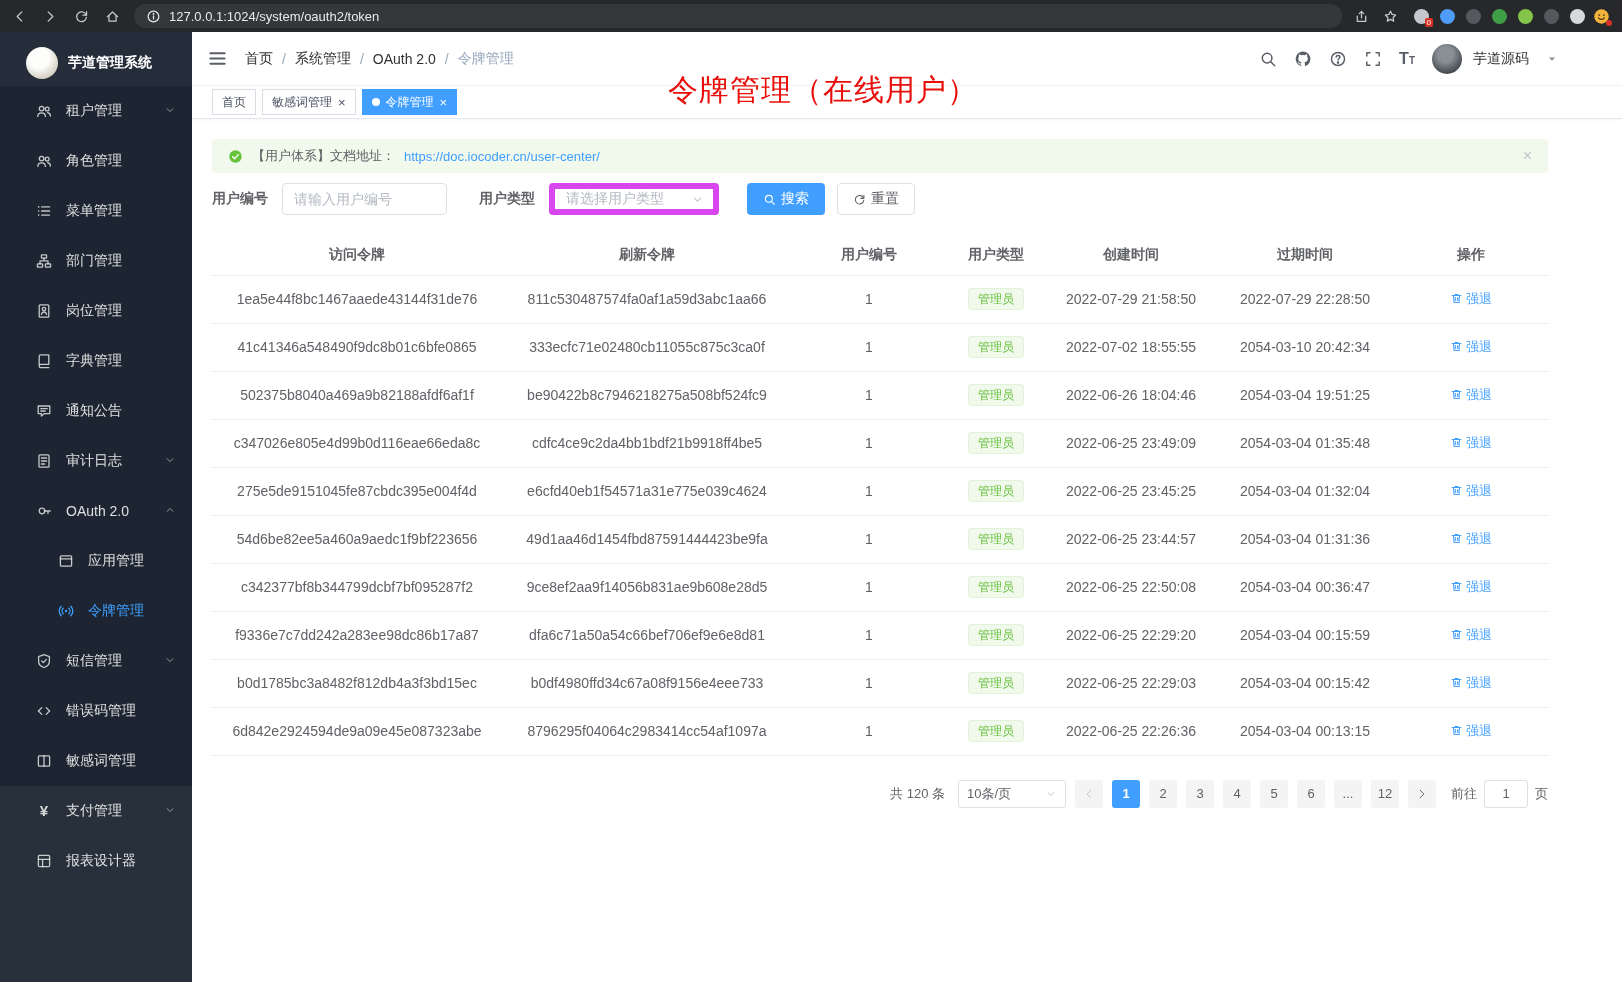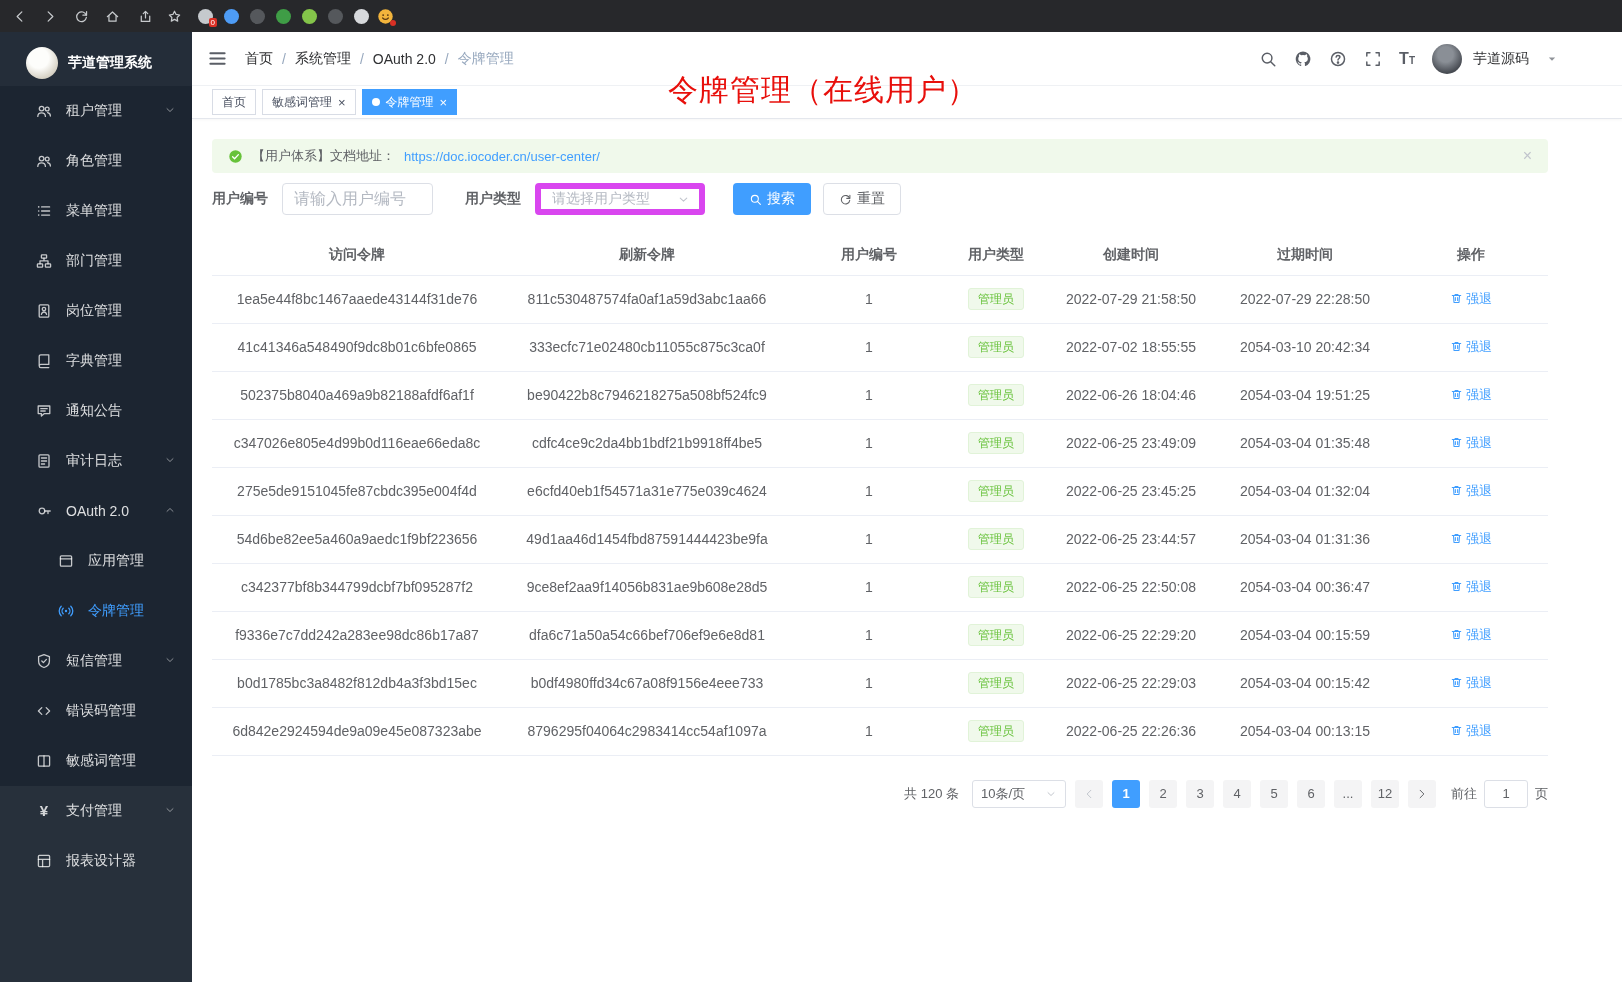--- a/index.html
+++ b/index.html
@@ -74,41 +74,41 @@
 
   
   .content{flex:1;padding:20px 74px 0 20px;min-height:0;}
   .alert{height:34px;background:#f0f9eb;border-radius:4px;display:flex;align-items:center;gap:9px;padding:0 16px;font-size:13px;color:#606266;}
   .alert .ic svg{width:15px;height:15px;}
   .alert-link{color:#409eff;text-decoration:none;cursor:pointer;}
   .alert-close{margin-left:auto;color:#c0c4cc;font-size:16px;cursor:pointer;line-height:1;}
 
   .filter{display:flex;align-items:center;margin-top:10px;}
   .f-label{font-weight:bold;color:#606266;margin-right:14px;white-space:nowrap;}
-  .f-input{width:151px;height:32px;border:1px solid #dcdfe6;border-radius:4px;padding:0 11px;font-size:16px;color:#606266;outline:none;margin-right:32px;font-family:inherit;}
+  .f-input{width:165px;height:32px;border:1px solid #dcdfe6;border-radius:4px;padding:0 11px;font-size:14px;color:#606266;outline:none;margin-right:32px;font-family:inherit;}
   .f-input::placeholder{color:#b4b9c2;}
   .f-select{width:170px;height:32px;border:6px solid #d946ef;border-radius:4px;padding:0 9px 0 11px;display:flex;align-items:center;justify-content:space-between;color:#b4b9c2;margin-right:28px;cursor:pointer;}
   .f-select .caret svg{width:13px;height:13px;color:#c0c4cc;}
   .btn{height:32px;border-radius:4px;display:inline-flex;align-items:center;gap:5px;padding:0 15px;font-size:14px;cursor:pointer;border:1px solid transparent;}
   .btn .ic svg{width:13px;height:13px;}
   .btn-primary{background:#409eff;color:#fff;margin-right:12px;}
   .btn-plain{background:#fff;border-color:#dcdfe6;color:#606266;}
 
   
   table{width:100%;border-collapse:collapse;table-layout:fixed;margin-top:20px;font-size:14px;}
   thead th{height:40px;font-weight:bold;color:#606266;text-align:center;border-bottom:1px solid #ebeef5;white-space:nowrap;}
   tbody td{height:48px;color:#606266;text-align:center;border-bottom:1px solid #ebeef5;white-space:nowrap;overflow:hidden;}
   .tag-admin{display:inline-block;padding:3px 9px;font-size:12px;line-height:1.2;color:#67c23a;background:#f0f9eb;border:1px solid #e1f3d8;border-radius:3px;}
   .act-link{color:#409eff;font-size:13px;display:inline-flex;align-items:center;gap:3px;cursor:pointer;}
   .act-link .ic svg{width:13px;height:13px;}
 
   
   .pager{display:flex;align-items:center;justify-content:flex-end;gap:9px;margin-top:24px;font-size:13px;color:#606266;}
   .p-total{margin-right:4px;}
-  .p-size{width:94px;height:28px;border:1px solid #dcdfe6;border-radius:3px;display:flex;align-items:center;justify-content:space-between;padding:0 8px;cursor:pointer;}
+  .p-size{width:108px;height:28px;border:1px solid #dcdfe6;border-radius:3px;display:flex;align-items:center;justify-content:space-between;padding:0 8px;cursor:pointer;}
   .p-size .caret svg{width:12px;height:12px;color:#c0c4cc;}
   .pbtn{min-width:28px;height:28px;padding:0 4px;border-radius:3px;background:#f4f4f5;display:inline-flex;align-items:center;justify-content:center;font-size:13px;color:#606266;cursor:pointer;}
   .pbtn.active{background:#409eff;color:#fff;font-weight:bold;}
   .pbtn.nav svg{width:12px;height:12px;}
   .pbtn.disabled{color:#c0c4cc;}
   .goto{display:flex;align-items:center;gap:7px;margin-left:6px;}
   .goto-input{width:44px;height:28px;border:1px solid #dcdfe6;border-radius:3px;text-align:center;font-size:13px;color:#606266;outline:none;font-family:inherit;}
 
   .ic{display:inline-flex;align-items:center;justify-content:center;}
 </style>
@@ -135,20 +135,30 @@
             <path d="M13.4 2.7v3.9h-3.9"></path>
           </svg>
         </span>
         <span class="ic">
           <svg viewBox="0 0 16 16" fill="none" stroke="currentColor" stroke-width="1.3" stroke-linecap="round" stroke-linejoin="round">
             <path d="M2.5 8.2 8 3.2l5.5 5"></path>
             <path d="M4.2 7v6h7.6V7"></path>
           </svg>
         </span>
       </div>
+    <div class="urlbar">
+      <span class="ic">
+          <svg viewBox="0 0 16 16" fill="none" stroke="currentColor" stroke-width="1.3" stroke-linecap="round" stroke-linejoin="round">
+            <circle cx="8" cy="8" r="5.7"></circle>
+            <path d="M8 7.4v3.2"></path>
+            <circle cx="8" cy="5.1" r=".4" fill="currentColor"></circle>
+          </svg>
+        </span>
+      <span class="url-text">127.0.0.1:1024/system/oauth2/token</span>
+    </div>
     <div class="urlbar-actions">
       <span class="ic">
           <svg viewBox="0 0 16 16" fill="none" stroke="currentColor" stroke-width="1.3" stroke-linecap="round" stroke-linejoin="round">
             <path d="M8 9.5V2.7M5.6 4.9 8 2.5l2.4 2.4"></path>
             <path d="M3.5 7.5v5.7h9V7.5"></path>
           </svg>
         </span>
       <span class="ic">
           <svg viewBox="0 0 16 16" fill="none" stroke="currentColor" stroke-width="1.3" stroke-linecap="round" stroke-linejoin="round">
             <path d="M8 2.4l1.7 3.4 3.8.6-2.7 2.7.6 3.8L8 11.1l-3.4 1.8.6-3.8L2.5 6.4l3.8-.6z"></path>

